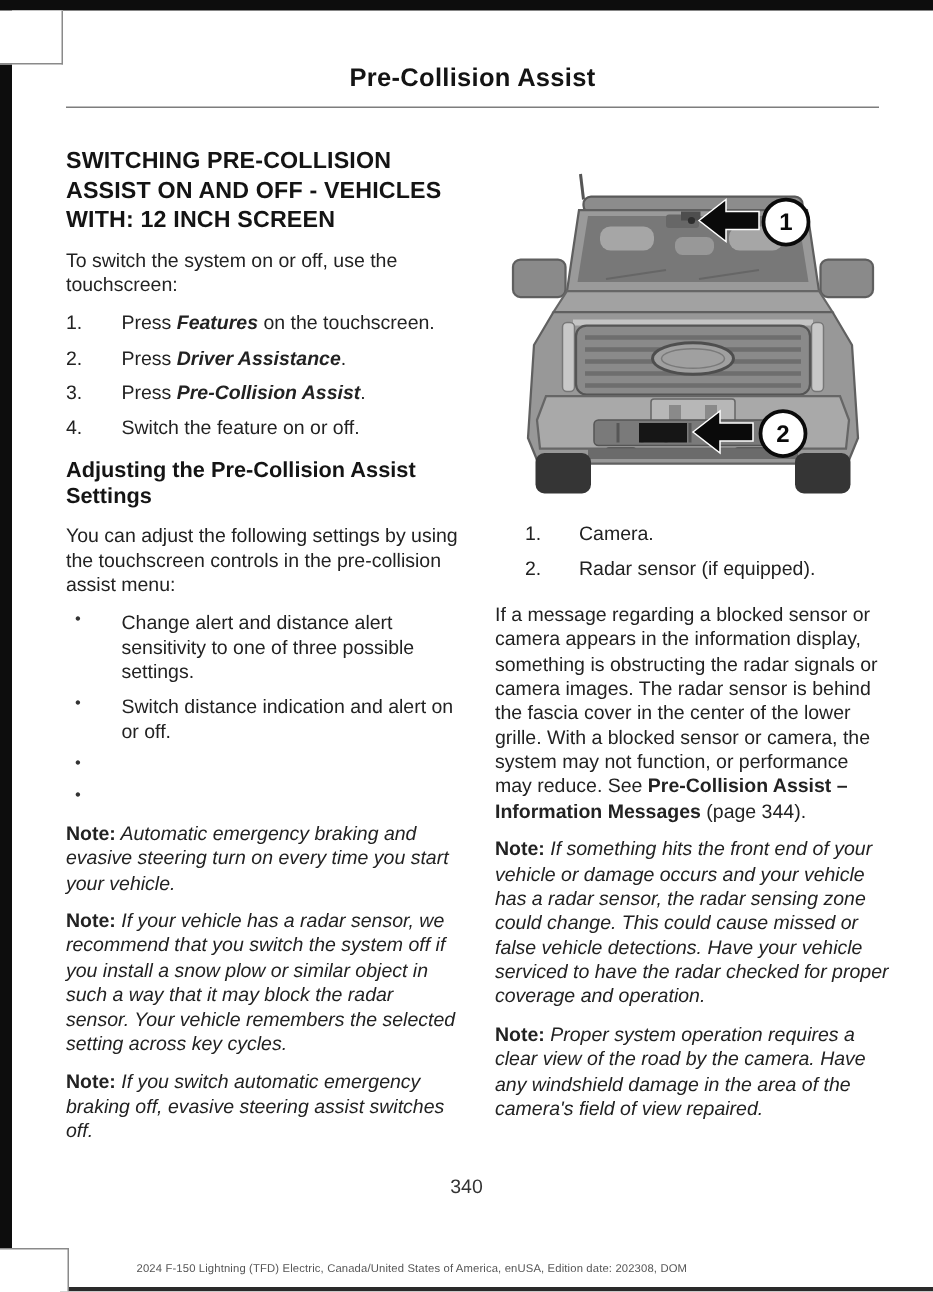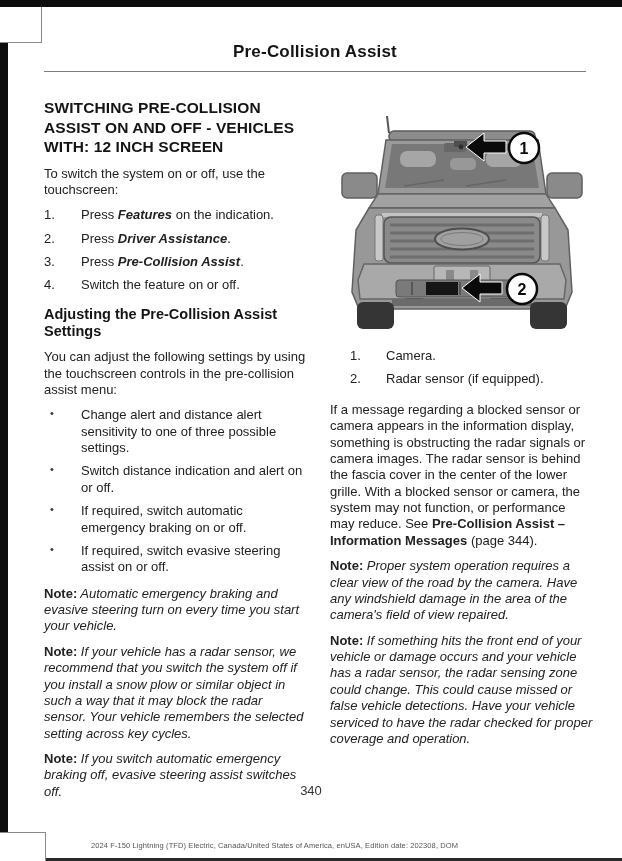--- a/index.html
+++ b/index.html
@@ -84,21 +84,21 @@
 
 <div class="columns">
 
   <div class="col">
     <h2 class="section">SWITCHING PRE-COLLISION ASSIST ON AND OFF - VEHICLES WITH: 12 INCH SCREEN</h2>
     <p class="body">To switch the system on or off, use the touchscreen:</p>
 
     <div class="steps">
       <div class="step">
         <span class="num">1.</span>
-        <span><span>Press </span><span class="bi">Features</span><span> on the indication.</span></span>
+        <span><span>Press </span><span class="bi">Features</span><span> on the touchscreen.</span></span>
       </div>
       <div class="step">
         <span class="num">2.</span>
         <span><span>Press </span><span class="bi">Driver Assistance</span><span>.</span></span>
       </div>
       <div class="step">
         <span class="num">3.</span>
         <span><span>Press </span><span class="bi">Pre-Collision Assist</span><span>.</span></span>
       </div>
       <div class="step">
@@ -114,25 +114,23 @@
       <div class="bullet">
         <span class="dot">•</span>
         <span>Change alert and distance alert sensitivity to one of three possible settings.</span>
       </div>
       <div class="bullet">
         <span class="dot">•</span>
         <span>Switch distance indication and alert on or off.</span>
       </div>
       <div class="bullet">
         <span class="dot">•</span>
-        <span>If required, switch automatic emergency braking on or off.</span>
-      </div>
-      <div class="bullet">
-        <span class="dot">•</span>
-        <span>If required, switch evasive steering assist on or off.</span>
+      </div>
+      <div class="bullet">
+        <span class="dot">•</span>
       </div>
     </div>
 
     <p class="note"><span class="label">Note:</span><span class="text"> Automatic emergency braking and evasive steering turn on every time you start your vehicle.</span></p>
     <p class="note"><span class="label">Note:</span><span class="text"> If your vehicle has a radar sensor, we recommend that you switch the system off if you install a snow plow or similar object in such a way that it may block the radar sensor. Your vehicle remembers the selected setting across key cycles.</span></p>
     <p class="note"><span class="label">Note:</span><span class="text"> If you switch automatic emergency braking off, evasive steering assist switches off.</span></p>
   </div>
 
   <div class="col">
 
@@ -207,19 +205,19 @@
         <span>Camera.</span>
       </div>
       <div class="step">
         <span class="num">2.</span>
         <span>Radar sensor (if equipped).</span>
       </div>
     </div>
 
     <p class="body"><span>If a message regarding a blocked sensor or camera appears in the information display, something is obstructing the radar signals or camera images. The radar sensor is behind the fascia cover in the center of the lower grille. With a blocked sensor or camera, the system may not function, or performance may reduce.  See </span><span class="ref-bold">Pre-Collision Assist – Information Messages</span><span> (page 344).</span></p>
 
+    <p class="note"><span class="label">Note:</span><span class="text"> If something hits the front end of your vehicle or damage occurs and your vehicle has a radar sensor, the radar sensing zone could change. This could cause missed or false vehicle detections. Have your vehicle serviced to have the radar checked for proper coverage and operation.</span></p>
     <p class="note"><span class="label">Note:</span><span class="text"> Proper system operation requires a clear view of the road by the camera. Have any windshield damage in the area of the camera's field of view repaired.</span></p>
-    <p class="note"><span class="label">Note:</span><span class="text"> If something hits the front end of your vehicle or damage occurs and your vehicle has a radar sensor, the radar sensing zone could change. This could cause missed or false vehicle detections. Have your vehicle serviced to have the radar checked for proper coverage and operation.</span></p>
   </div>
 </div>
 
 <div class="page-number">340</div>
 <div class="doc-footer">2024 F-150 Lightning (TFD) Electric, Canada/United States of America, enUSA, Edition date: 202308, DOM</div>
 
 </body></html>

